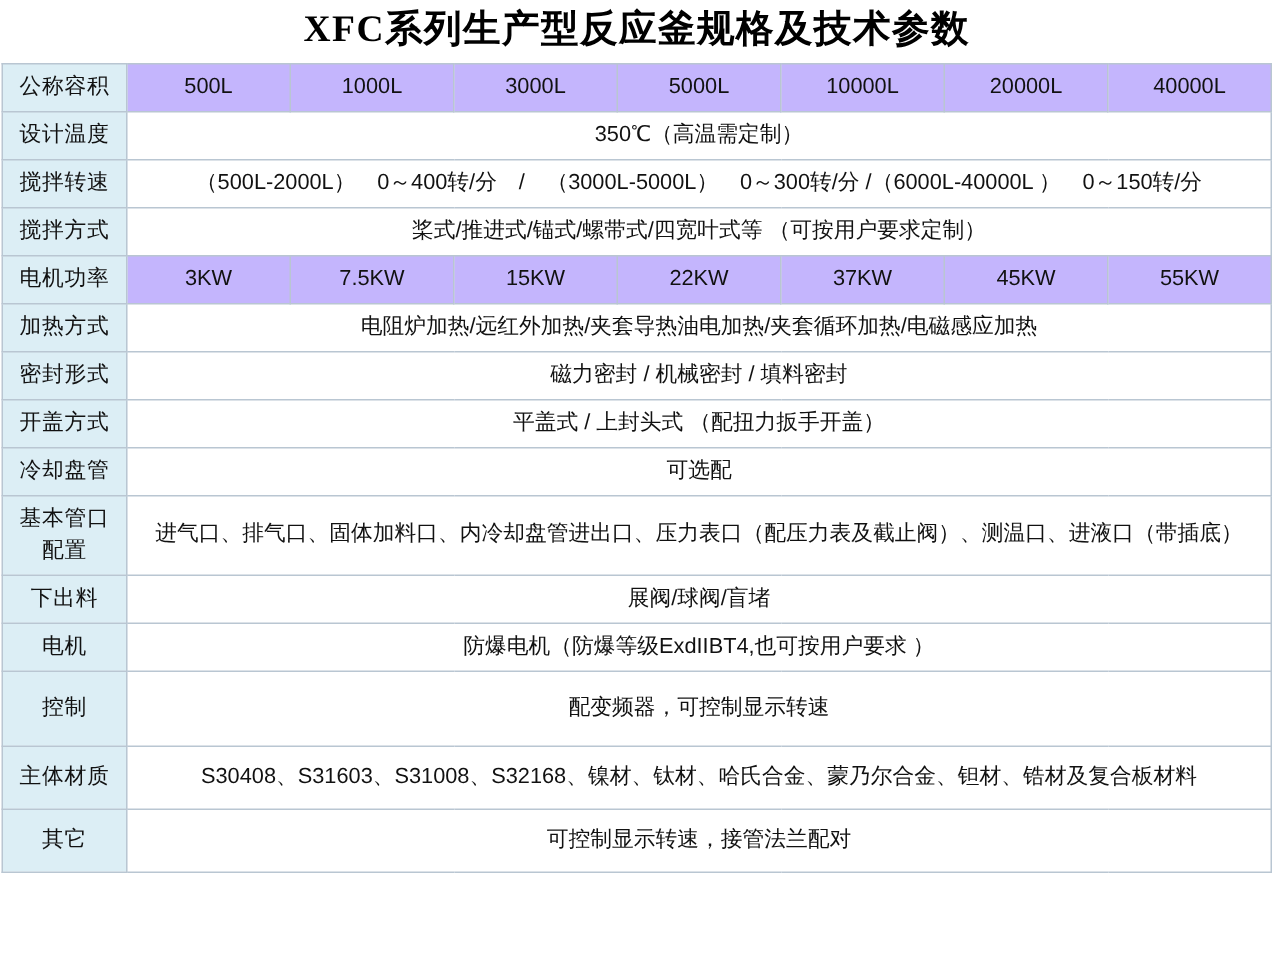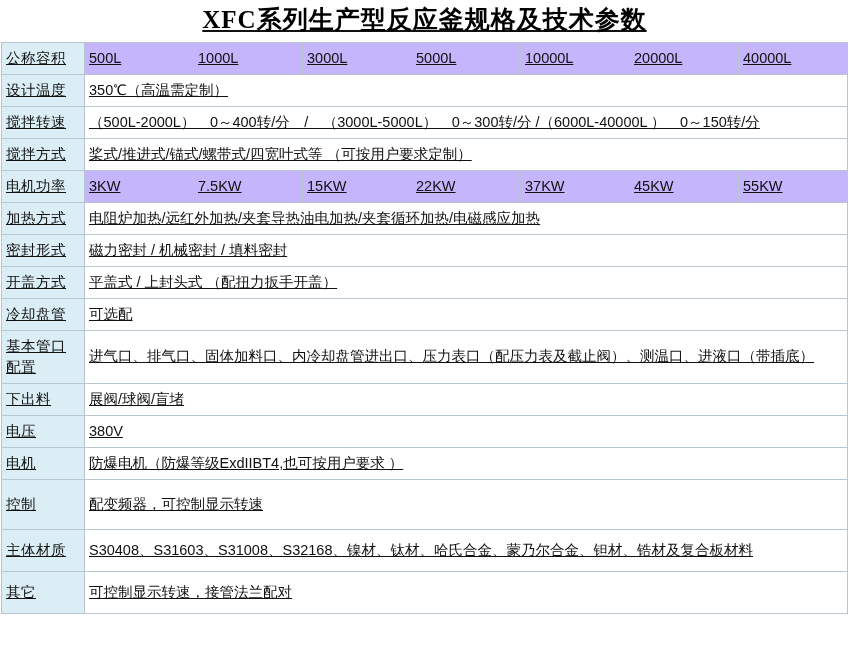--- a/index.html
+++ b/index.html
@@ -12,42 +12,41 @@
     height: 649px;
     font-family: "Liberation Sans", sans-serif;
     color: #111111;
     overflow: hidden;
   }
   .page {
     width: 849px;
     height: 649px;
     box-sizing: border-box;
     position: relative;
-    text-decoration: underline;
   }
   .title {
     text-align: center;
     font-family: "Liberation Serif", serif;
     font-weight: bold;
     font-size: 25px;
     letter-spacing: 1px;
     color: #000000;
     padding: 6px 0 8px 0;
     line-height: 1.1;
   }
   table.spec {
     border-collapse: collapse;
     width: 847px;
     margin: 0 1px;
     table-layout: fixed;
   }
   table.spec td {
     border: 1px solid #b9c6d2;
     font-size: 14.5px;
-    text-align: left;
+    text-align: center;
     vertical-align: middle;
     padding: 5px 4px;
     line-height: 1.45;
     color: #111111;
     word-break: break-all;
   }
   td.label {
     background: #dceef5;
     width: 74px;
     font-size: 14.5px;
@@ -143,24 +142,20 @@
       <tr class="xtall">
         <td class="label">基本管口配置</td>
         <td class="val two-line" colspan="7">进气口、排气口、固体加料口、内冷却盘管进出口、压力表口（配压力表及截止阀）、测温口、进液口（带插底）</td>
       </tr>
 
       <tr>
         <td class="label">下出料</td>
         <td class="val" colspan="7">展阀/球阀/盲堵</td>
       </tr>
 
-      <tr>
-        <td class="label">电压</td>
-        <td class="val" colspan="7">380V</td>
-      </tr>
 
       <tr>
         <td class="label">电机</td>
         <td class="val" colspan="7">防爆电机（防爆等级ExdIIBT4,也可按用户要求 ）</td>
       </tr>
 
       <tr class="xtall">
         <td class="label">控制</td>
         <td class="val left" colspan="7">配变频器，可控制显示转速</td>
       </tr>

